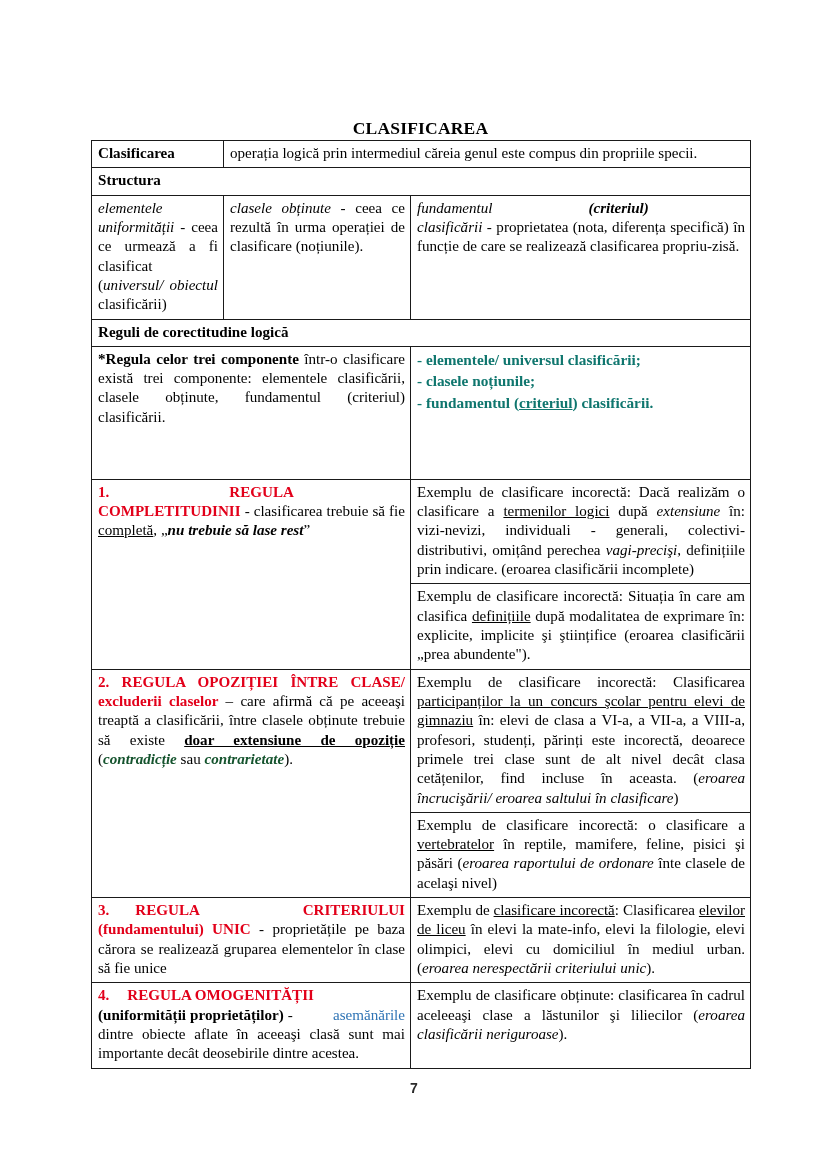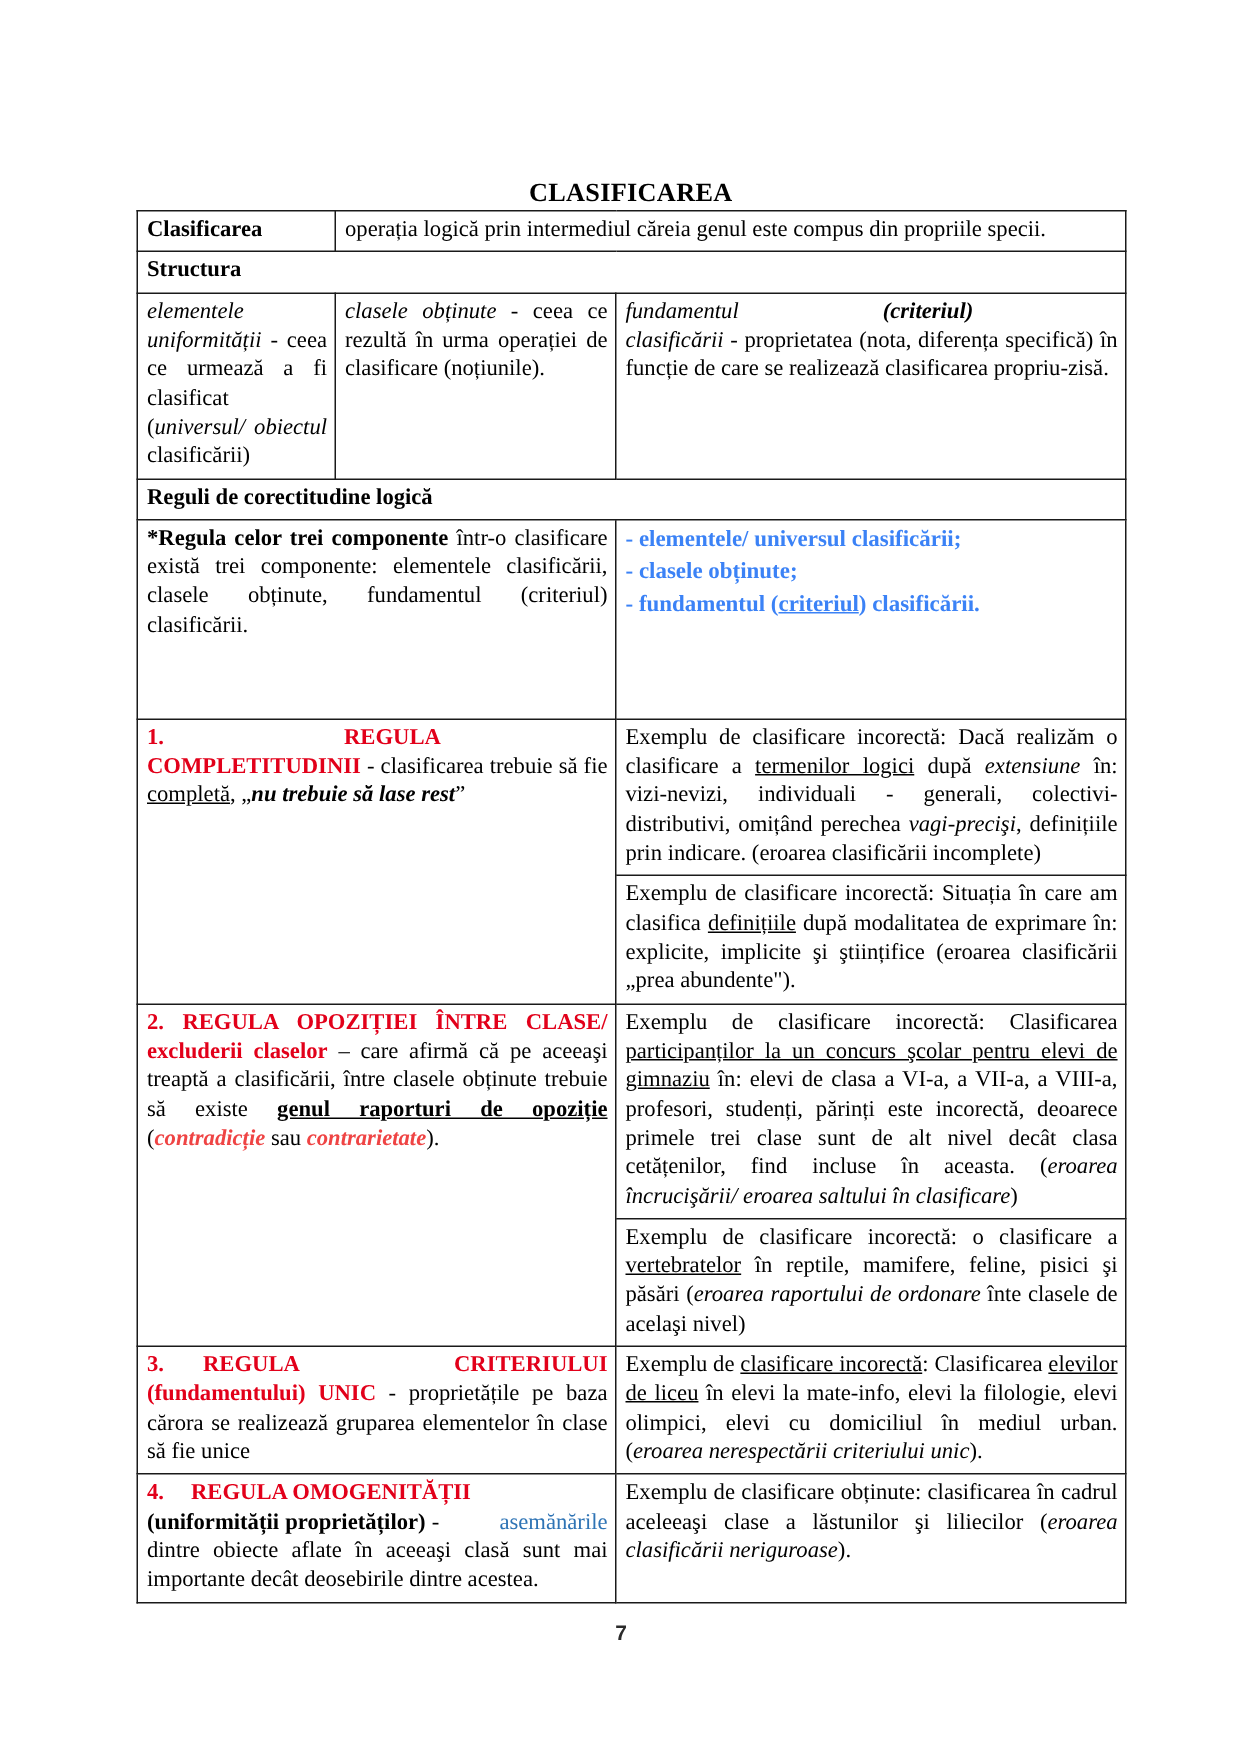--- a/index.html
+++ b/index.html
@@ -64,28 +64,28 @@
     font-size: 16px;
     padding-top: 4px;
   }
   td.no-just { text-align: left; }
 
   
   .i  { font-style: italic; }
   .b  { font-weight: bold; margin-top: 22px; }
   .u  { text-decoration: underline; }
   .redb  { color: #e2001a; font-weight: bold; }
-  .redbi { color: #ef4444; font-weight: bold; font-style: italic; }
+  .redbi { color: #14532d; font-weight: bold; font-style: italic; }
   .blue  { color: #2f74b5; margin-left: 36px; }
   .bluebi{ color: #000000; font-weight: bold; font-style: italic; }
 
   .rule-list p {
     margin: 0 0 2px 0;
     font-weight: bold;
-    color: #3b82f6;
+    color: #0f766e;
     font-size: 15.3px;
     text-align: left;
   }
   .pagenum {
     position: absolute;
     left: 0;
     top: 1080px;
     width: 828px;
     text-align: center;
     font-size: 14px;
@@ -133,42 +133,42 @@
       <tr>
         <td colspan="3" class="center-head">Reguli de corectitudine logică</td>
       </tr>
 
       <tr>
         <td colspan="2" style="height:125px">
           <span class="b">*Regula celor trei componente</span><span> într-o clasificare există trei componente: elementele clasificării, clasele obținute, fundamentul (criteriul) clasificării.</span>
         </td>
         <td class="rule-list no-just">
           <p>- elementele/ universul clasificării;</p>
-          <p>- clasele obținute;</p>
+          <p>- clasele noțiunile;</p>
           <p>- fundamentul (<span class="u">criteriul</span>) clasificării.</p>
         </td>
       </tr>
 
       <tr>
         <td colspan="2" rowspan="2">
           <span class="redb">1.</span><span style="display:inline-block;width:120px"></span><span class="redb">REGULA COMPLETITUDINII</span><span> - clasificarea trebuie să fie </span><span class="u">completă</span><span>, „</span><span class="bluebi">nu trebuie să lase rest</span><span>”</span>
         </td>
         <td>
           <span>Exemplu de clasificare incorectă: Dacă realizăm o clasificare a </span><span class="u">termenilor logici</span><span> după </span><span class="i">extensiune</span><span> în: vizi-nevizi, individuali - generali, colectivi-distributivi, omițând perechea </span><span class="i">vagi-precişi</span><span>, definițiile prin indicare. (eroarea clasificării incomplete)</span>
         </td>
       </tr>
       <tr>
         <td>
           <span> Exemplu de clasificare incorectă: Situația în care am clasifica </span><span class="u">definițiile</span><span> după modalitatea de exprimare în: explicite, implicite şi ştiințifice (eroarea clasificării „prea abundente").</span>
         </td>
       </tr>
 
       <tr>
         <td colspan="2" rowspan="2">
-          <span class="redb">2.</span> <span class="redb">REGULA OPOZIȚIEI ÎNTRE CLASE/ excluderii claselor</span><span> – care afirmă că pe aceeaşi treaptă a clasificării, între clasele obținute trebuie să existe </span><span class="u b">genul raporturi de opoziție</span><span> (</span><span class="redbi">contradicție</span><span> sau </span><span class="redbi">contrarietate</span><span>).</span>
+          <span class="redb">2.</span> <span class="redb">REGULA OPOZIȚIEI ÎNTRE CLASE/ excluderii claselor</span><span> – care afirmă că pe aceeaşi treaptă a clasificării, între clasele obținute trebuie să existe </span><span class="u b">doar extensiune de opoziție</span><span> (</span><span class="redbi">contradicție</span><span> sau </span><span class="redbi">contrarietate</span><span>).</span>
         </td>
         <td>
           <span>Exemplu de clasificare incorectă: Clasificarea </span><span class="u">participanților la un concurs şcolar pentru elevi de gimnaziu</span><span> în: elevi de clasa a VI-a, a VII-a, a VIII-a, profesori, studenți, părinți este incorectă, deoarece primele trei clase sunt de alt nivel decât clasa cetățenilor, find incluse în aceasta. (</span><span class="i">eroarea încrucişării/ eroarea saltului în clasificare</span><span>)</span>
         </td>
       </tr>
       <tr>
         <td>
           <span>Exemplu de clasificare incorectă: o clasificare a </span><span class="u">vertebratelor</span><span> în reptile, mamifere, feline, pisici şi păsări (</span><span class="i">eroarea raportului de ordonare</span><span> înte clasele de acelaşi nivel)</span>
         </td>
       </tr>

